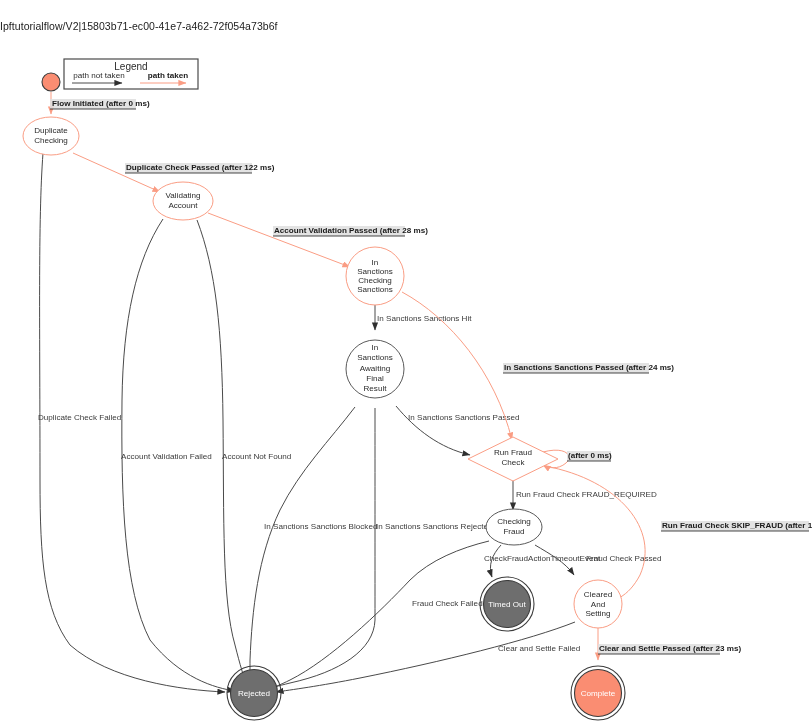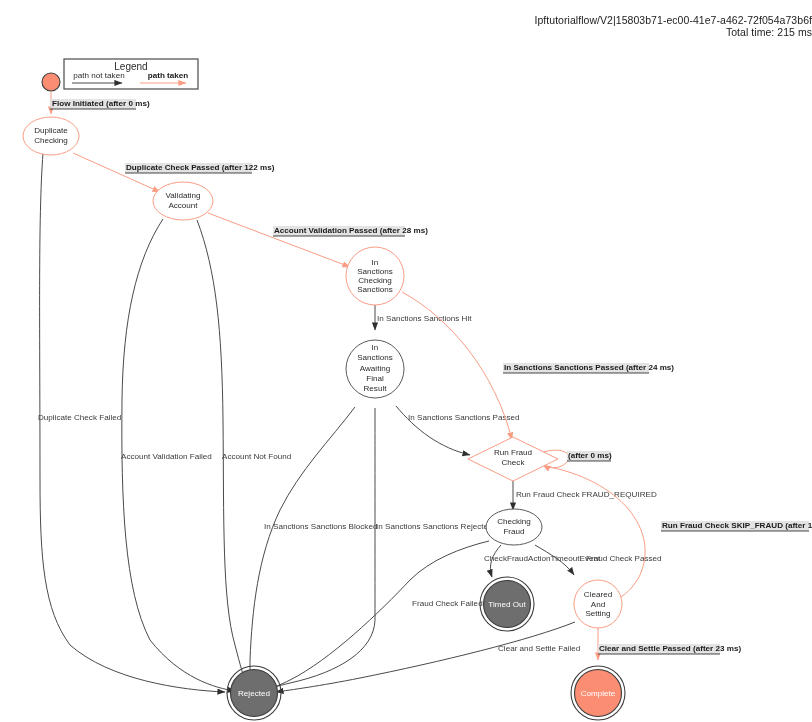--- a/index.html
+++ b/index.html
@@ -10,22 +10,22 @@
     font-family:"Liberation Sans", sans-serif;
     color:#2b2b2b;
     overflow:hidden;
     position:relative;
   }
   #stage{position:absolute;inset:0;width:812px;height:722px;}
   svg#graph{position:absolute;top:0;left:0;width:812px;height:722px;}
 
   .hdr{
     position:absolute;top:0;left:0;width:812px;
-    text-align:right;
-    padding-top:14px;
+    text-align:left;
+    padding-top:20px;
     line-height:12.2px;
   }
   .hdr div{font-size:10.5px;color:#1c1c1c;letter-spacing:0.05px;}
 
   text{font-family:"Liberation Sans", sans-serif;dominant-baseline:middle;}
   .nlabel{font-size:8.1px;fill:#2b2b2b;text-anchor:middle;}
   .nlabel-light{font-size:8.1px;fill:#ffffff;text-anchor:middle;}
   .elabel{font-size:8.1px;fill:#3a3a3a;}
   .elabel-hot{font-size:8.1px;fill:#1a1a1a;font-weight:bold;}
   .legend-title{font-size:10px;fill:#2b2b2b;text-anchor:middle;}
@@ -41,21 +41,20 @@
   .ring{fill:none;stroke:#3b3b3b;stroke-width:1.1;}
   .legendbox{fill:#ffffff;stroke:#4a4a4a;stroke-width:1.2;}
 </style>
 </head>
 <body>
 
 <div id="stage">
 
   <div class="hdr">
     <div>Ipftutorialflow/V2|15803b71-ec00-41e7-a462-72f054a73b6f</div>
-    <div>Total time: 215 ms</div>
   </div>
 
   <svg id="graph" viewBox="0 0 812 722" xmlns="http://www.w3.org/2000/svg">
     <defs>
       <marker id="ahCold" markerWidth="9" markerHeight="9" refX="7.6" refY="3.1" orient="auto" markerUnits="userSpaceOnUse">
         <path d="M0,0 L8,3.1 L0,6.2 z" fill="#2f2f2f"></path>
       </marker>
       <marker id="ahHot" markerWidth="9" markerHeight="9" refX="7.6" refY="3.1" orient="auto" markerUnits="userSpaceOnUse">
         <path d="M0,0 L8,3.1 L0,6.2 z" fill="#fa9d84"></path>
       </marker>

